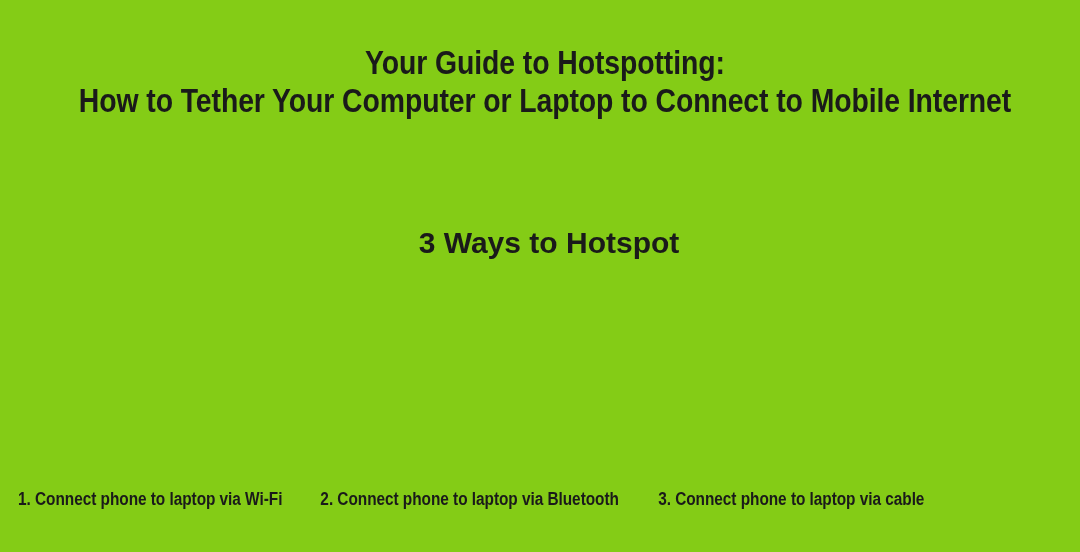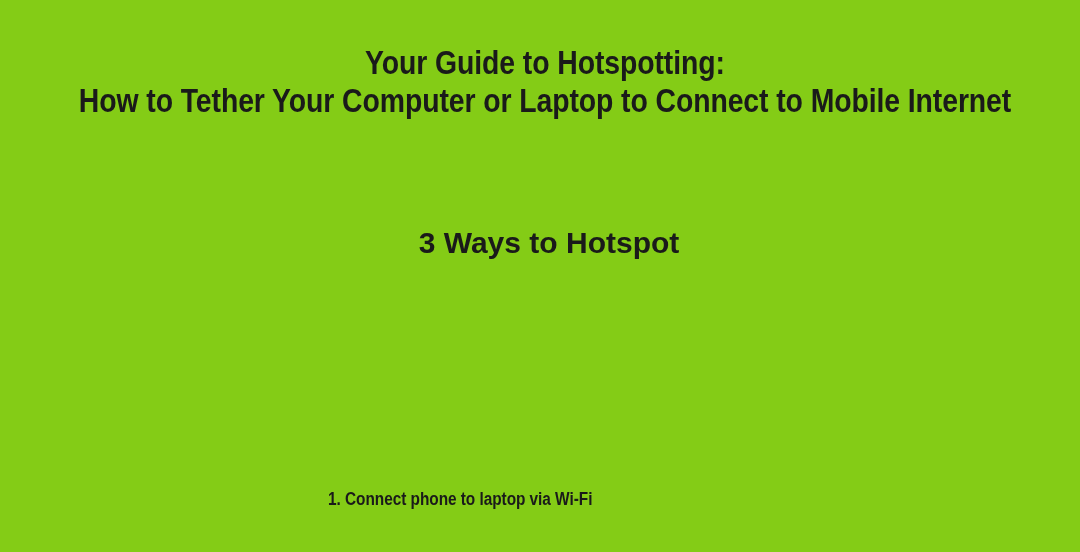--- a/index.html
+++ b/index.html
@@ -127,15 +127,21 @@
     </div>
     <div class="illustration-cell">
       <div class="illustration-placeholder"></div>
     </div>
   </div>
 
   <div class="caption-row">
     <div class="caption-cell">
       <span class="caption-text">1. Connect phone to laptop via Wi-Fi</span>
     </div>
+    <div class="caption-cell">
+      <span class="caption-text">2. Connect phone to laptop via Bluetooth</span>
+    </div>
+    <div class="caption-cell">
+      <span class="caption-text">3. Connect phone to laptop via cable</span>
+    </div>
   </div>
 
 </div>
 
 </body></html>

